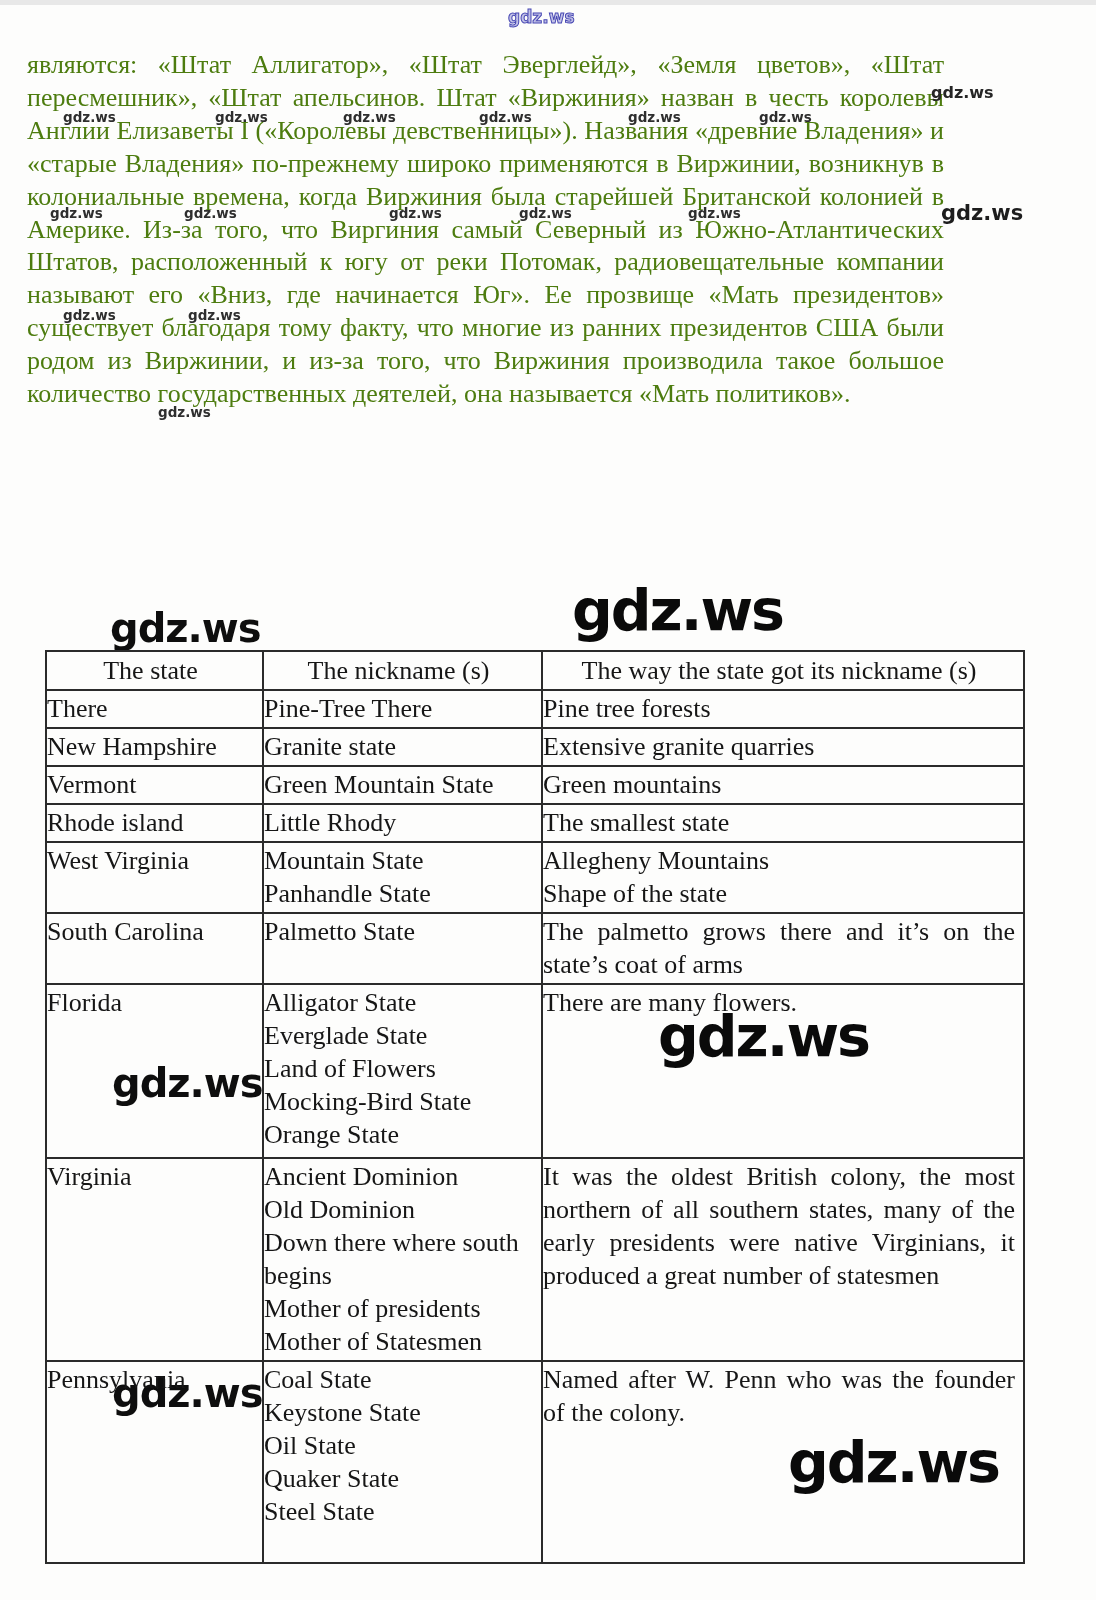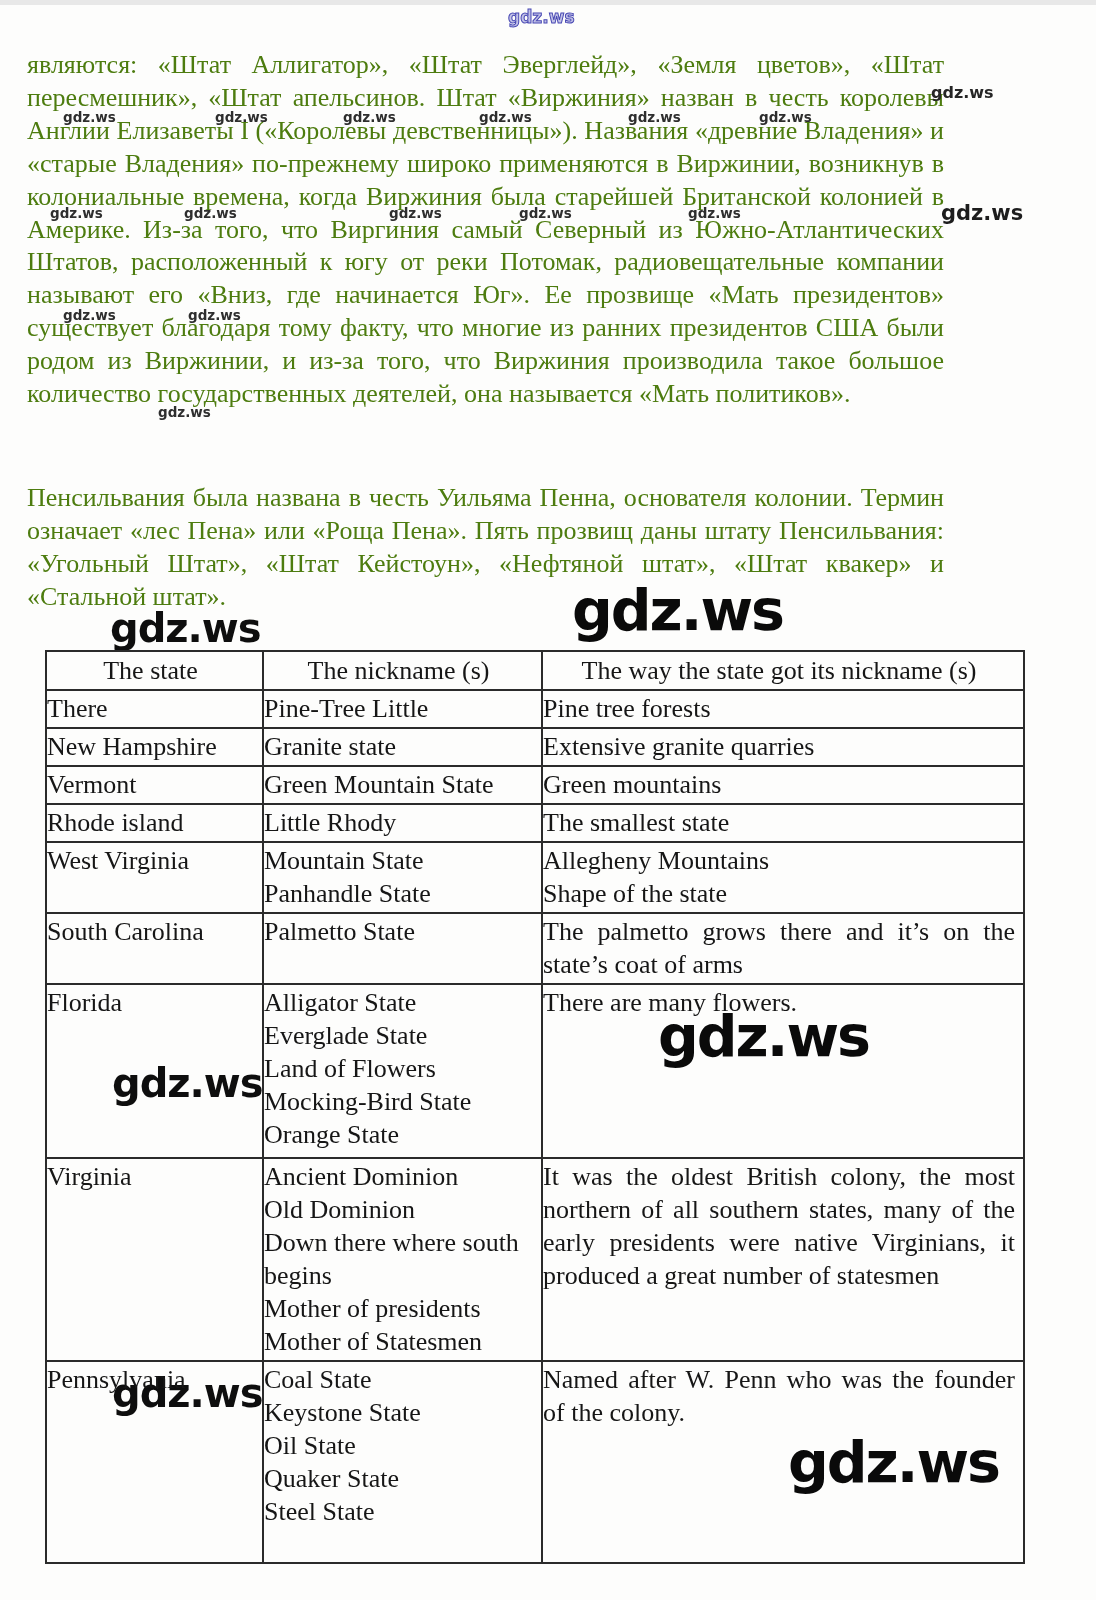--- a/index.html
+++ b/index.html
@@ -57,21 +57,20 @@
   td.c-reason.justify { white-space:normal; text-align:justify; text-justify:inter-word; }
 </style>
 </head>
 <body>
 
 <div class="page">
 
   <span class="wm wm-blue" style="left:508px; top:2px;">gdz.ws</span>
 
   <div class="para para1">являются: «Штат Аллигатор», «Штат Эверглейд», «Земля цветов», «Штат пересмешник», «Штат апельсинов. Штат «Виржиния» назван в честь королевы Англии Елизаветы I («Королевы девственницы»). Названия «древние Владения» и «старые Владения» по-прежнему широко применяются в Виржинии, возникнув в колониальные времена, когда Виржиния была старейшей Британской колонией в Америке. Из-за того, что Виргиния самый Северный из Южно-Атлантических Штатов, расположенный к югу от реки Потомак, радиовещательные компании называют его «Вниз, где начинается Юг». Ее прозвище «Мать президентов» существует благодаря тому факту, что многие из ранних президентов США были родом из Виржинии, и из-за того, что Виржиния производила такое большое количество государственных деятелей, она называется «Мать политиков».</div>
-  <div class="para para2">Пенсильвания была названа в честь Уильяма Пенна, основателя колонии. Термин означает «лес Пена» или «Роща Пена». Пять прозвищ даны штату Пенсильвания: «Угольный Штат», «Штат Кейстоун», «Нефтяной штат», «Штат квакер» и «Стальной штат».</div>
 
   <span class="wm wm-sm" style="left:63px;  top:104px;">gdz.ws</span>
   <span class="wm wm-sm" style="left:215px; top:104px;">gdz.ws</span>
   <span class="wm wm-sm" style="left:343px; top:104px;">gdz.ws</span>
   <span class="wm wm-sm" style="left:479px; top:104px;">gdz.ws</span>
   <span class="wm wm-sm" style="left:628px; top:104px;">gdz.ws</span>
   <span class="wm wm-sm" style="left:759px; top:104px;">gdz.ws</span>
   <span class="wm wm-md" style="left:931px; top:78px;">gdz.ws</span>
   <span class="wm wm-sm" style="left:50px;  top:200px;">gdz.ws</span>
   <span class="wm wm-sm" style="left:184px; top:200px;">gdz.ws</span>
@@ -97,21 +96,21 @@
         <col class="c3">
       </colgroup>
     <tbody>
         <tr style="height:38px;">
       <th>The state</th>
       <th>The nickname (s)</th>
       <th>The way the state got its nickname (s)</th>
     </tr>
     <tr style="height:36px;">
       <td class="c-state">There</td>
-      <td class="c-nick">Pine-Tree Little</td>
+      <td class="c-nick">Pine-Tree There</td>
       <td class="c-reason">Pine tree forests</td>
     </tr>
     <tr style="height:36px;">
       <td class="c-state">New Hampshire</td>
       <td class="c-nick">Granite state</td>
       <td class="c-reason">Extensive granite quarries</td>
     </tr>
     <tr style="height:36px;">
       <td class="c-state">Vermont</td>
       <td class="c-nick">Green Mountain State</td>

